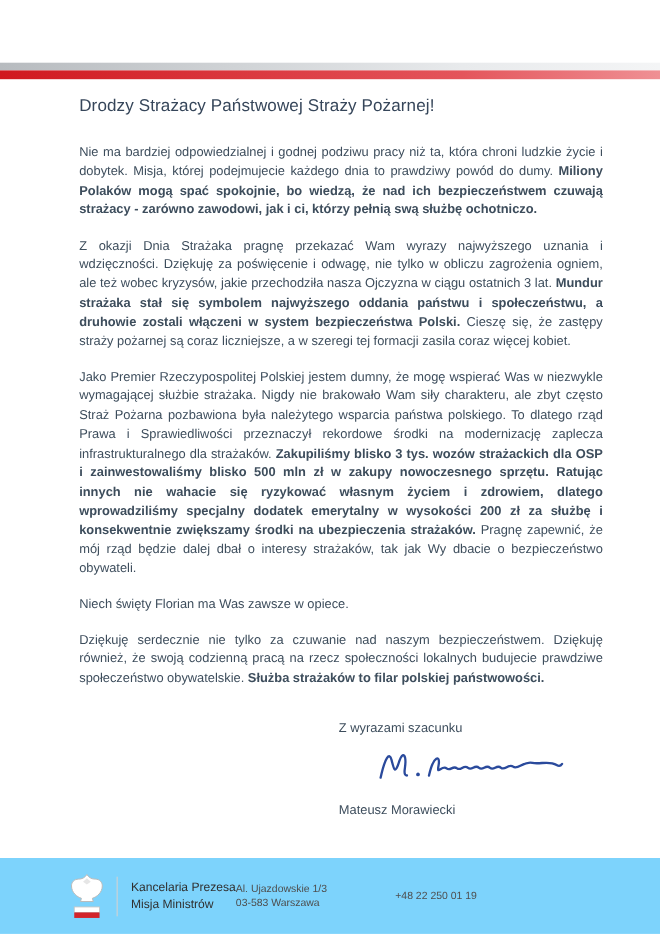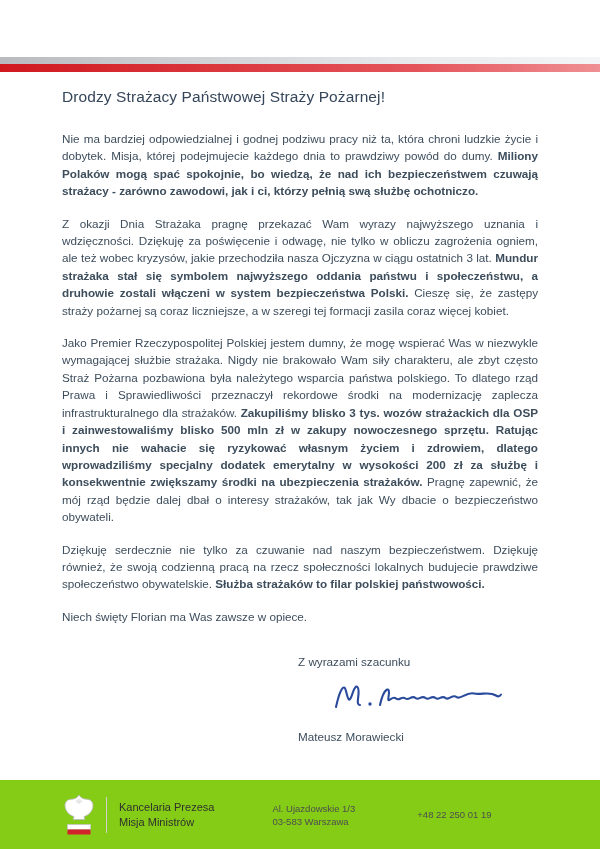--- a/index.html
+++ b/index.html
@@ -26,21 +26,21 @@
     background: linear-gradient(90deg, #b7bbbf 0%, #e8eaec 70%, #f4f5f6 100%);
   }
   .top-bar .stripe-bottom {
     height: 8px;
     background: linear-gradient(90deg, #d0181f 0%, #e4555b 70%, #ef9094 100%);
   }
 
   .content {
     position: absolute;
     top: 88px;
-    left: 62px;
+    left: 72px;
     width: 476px;
   }
 
   .letter-title {
     font-size: 15.5px;
     font-weight: 400;
     color: #36465a;
     margin: 0 0 24px 0;
     letter-spacing: 0.1px;
   }
@@ -73,21 +73,21 @@
     margin-top: 12px;
   }
 
   
   .footer {
     position: absolute;
     left: 0;
     bottom: 0;
     width: 100%;
     height: 69px;
-    background: #84cc16;
+    background: #7dd3fc;
   }
   .footer-inner {
     height: 100%;
     display: flex;
     align-items: center;
     padding-left: 62px;
     box-sizing: border-box;
   }
   .emblem { flex: 0 0 auto; }
   .footer-divider {
@@ -98,21 +98,20 @@
   }
   .org {
     font-size: 11px;
     line-height: 14.5px;
     color: #303030;
   }
   .address {
     font-size: 9.5px;
     line-height: 13px;
     color: #4e4e4e;
-    margin-left: 58px;
   }
   .phone {
     font-size: 9.5px;
     color: #4e4e4e;
     margin-left: 62px;
     align-self: center;
   }
 </style>
 </head>
 <body>
@@ -125,23 +124,23 @@
 <div class="content">
 
   <h1 class="letter-title">Drodzy Strażacy Państwowej Straży Pożarnej!</h1>
 
   <p class="para"><span>Nie ma bardziej odpowiedzialnej i godnej podziwu pracy niż ta, która chroni ludzkie życie i dobytek. Misja, której podejmujecie każdego dnia to prawdziwy powód do dumy. </span><span class="b">Miliony Polaków mogą spać spokojnie, bo wiedzą, że nad ich bezpieczeństwem czuwają strażacy - zarówno zawodowi, jak i ci, którzy pełnią swą służbę ochotniczo.</span></p>
 
   <p class="para"><span>Z okazji Dnia Strażaka pragnę przekazać Wam wyrazy najwyższego uznania i wdzięczności. Dziękuję za poświęcenie i odwagę, nie tylko w obliczu zagrożenia ogniem, ale też wobec kryzysów, jakie przechodziła nasza Ojczyzna w ciągu ostatnich 3 lat. </span><span class="b">Mundur strażaka stał się symbolem najwyższego oddania państwu i społeczeństwu, a druhowie zostali włączeni w system bezpieczeństwa Polski.</span><span> Cieszę się, że zastępy straży pożarnej są coraz liczniejsze, a w szeregi tej formacji zasila coraz więcej kobiet.</span></p>
 
   <p class="para"><span>Jako Premier Rzeczypospolitej Polskiej jestem dumny, że mogę wspierać Was w niezwykle wymagającej służbie strażaka. Nigdy nie brakowało Wam siły charakteru, ale zbyt często Straż Pożarna pozbawiona była należytego wsparcia państwa polskiego. To dlatego rząd Prawa i Sprawiedliwości przeznaczył rekordowe środki na modernizację zaplecza infrastrukturalnego dla strażaków. </span><span class="b">Zakupiliśmy blisko 3 tys. wozów strażackich dla OSP i zainwestowaliśmy blisko 500 mln zł w zakupy nowoczesnego sprzętu. Ratując innych nie wahacie się ryzykować własnym życiem i zdrowiem, dlatego wprowadziliśmy specjalny dodatek emerytalny w wysokości 200 zł za służbę i konsekwentnie zwiększamy środki na ubezpieczenia strażaków.</span><span> Pragnę zapewnić, że mój rząd będzie dalej dbał o interesy strażaków, tak jak Wy dbacie o bezpieczeństwo obywateli.</span></p>
 
+  <p class="para"><span>Niech święty Florian ma Was zawsze w opiece.</span></p>
+
   <p class="para"><span>Dziękuję serdecznie nie tylko za czuwanie nad naszym bezpieczeństwem. Dziękuję również, że swoją codzienną pracą na rzecz społeczności lokalnych budujecie prawdziwe społeczeństwo obywatelskie. </span><span class="b">Służba strażaków to filar polskiej państwowości.</span></p>
-
-  <p class="para"><span>Niech święty Florian ma Was zawsze w opiece.</span></p>
 
   <div class="closing-block">
     <div class="closing-text">Z wyrazami szacunku</div>
     <svg class="signature-svg" width="176" height="44" viewBox="0 0 176 44">
       <g fill="none" stroke="#2a4a9c" stroke-width="2.1" stroke-linecap="round" stroke-linejoin="round">
         <path d="M6 33 C10 15 14 9 16 17 C18 25 19 31 23 18 C26 9 30 11 28 25 C27.4 29 28 31 30 31"></path>
         <path d="M50 31 C54 13 61 11 58.5 23 C57 31 62 21 66 24.5 C69.5 27.5 71.5 21.5 75.5 24.5 C79 27.2 81.5 20.5 85.5 24 C89 27 91.5 20.5 95.5 24 C99 27 101.5 20.5 105.5 24 C109 27 111.5 20.5 115.5 24 C119 27 122.5 19.5 126.5 23 C130.5 26.5 136 17.5 144 19.5 C151 21.2 159 17 166 21.5 C168.5 23.1 170 22 171 20.5"></path>
       </g>
       <circle cx="40" cy="30" r="1.7" fill="#2a4a9c"></circle>
     </svg>

